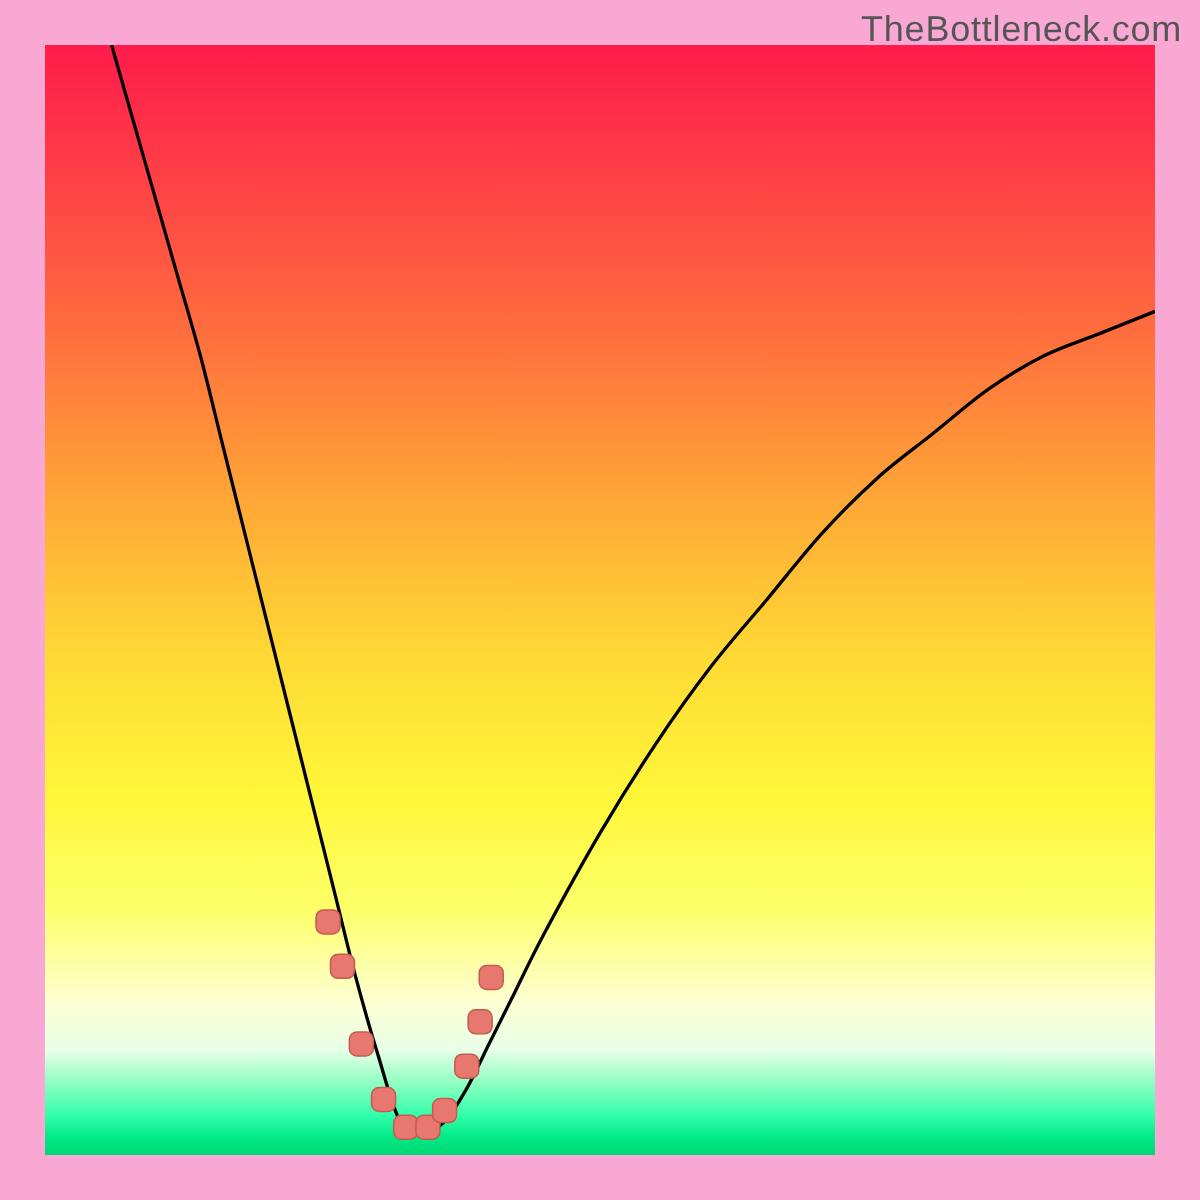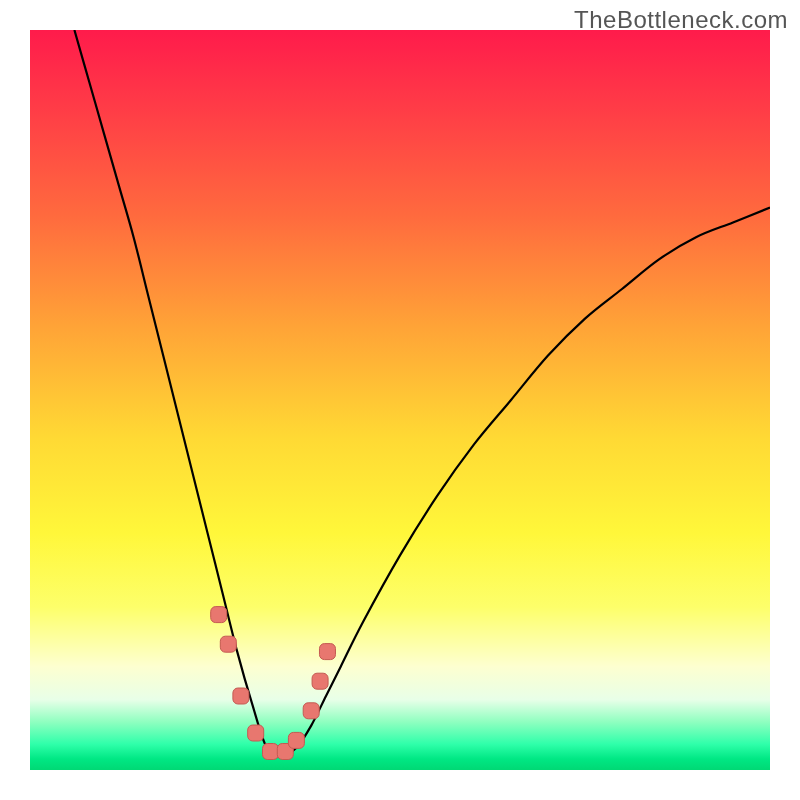--- a/index.html
+++ b/index.html
@@ -8,21 +8,21 @@
     width: 800px;
     height: 800px;
     overflow: hidden;
     font-family: Arial, Helvetica, sans-serif;
     background: #000;
   }
   .frame {
     position: relative;
     width: 800px;
     height: 800px;
-    background: #ffffff;
+    background: #f9a8d4;
   }
   .plot-area {
     position: absolute;
     left: 30px;
     top: 30px;
     width: 740px;
     height: 740px;
     overflow: hidden;
   }
   .watermark {

